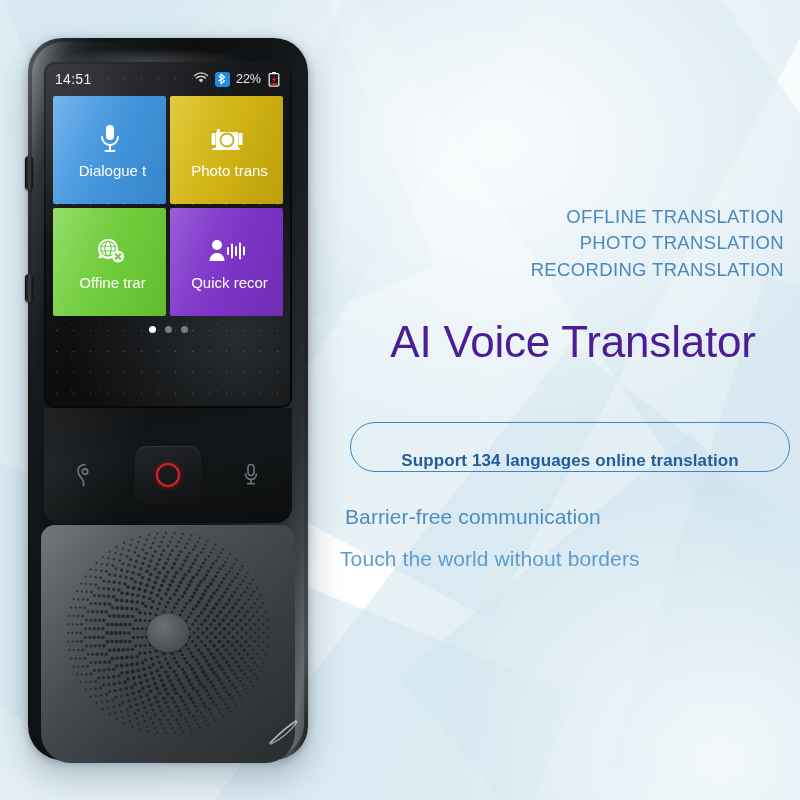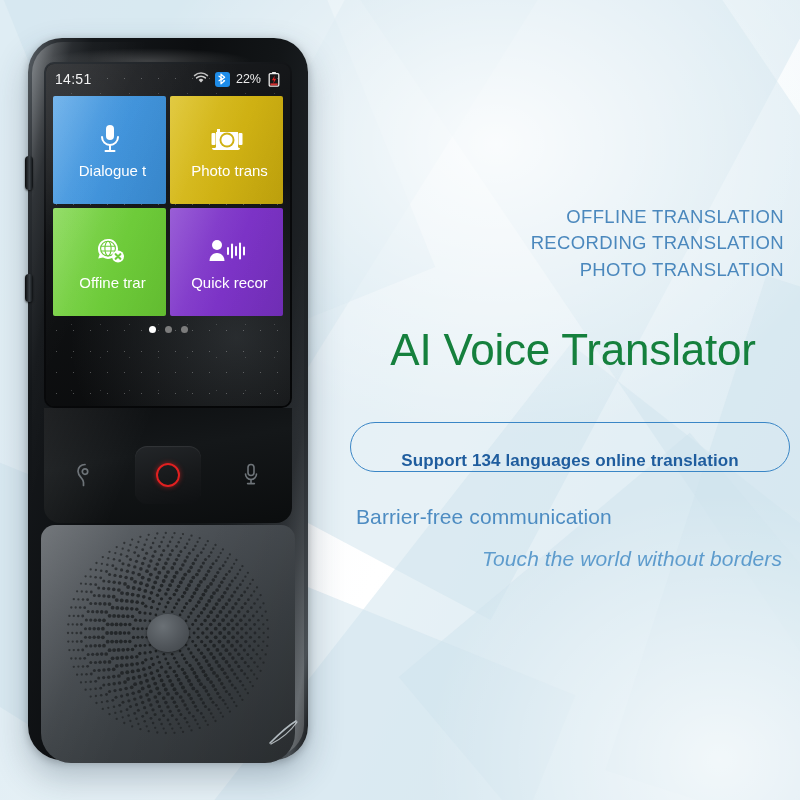--- a/index.html
+++ b/index.html
@@ -114,27 +114,27 @@
   .grille{position:absolute;left:50%;top:108px;transform:translate(-50%,-50%);width:214px;height:214px;}
   .spk-dome{position:absolute;left:50%;top:108px;transform:translate(-50%,-50%);width:42px;height:38px;border-radius:50%;
     background:radial-gradient(circle at 38% 32%, #6a7075, #4e5358 60%, #3e4347);
     box-shadow:0 1px 3px rgba(0,0,0,.45);}
   .lanyard{position:absolute;right:6px;bottom:14px;width:36px;height:30px;}
 
   
   .copy{position:absolute;left:340px;top:0;width:460px;height:769px;}
   .feature-list{position:absolute;right:16px;top:204px;text-align:right;color:#4b88bd;
     font-size:18.5px;line-height:1.42;letter-spacing:.35px;}
-  .headline{position:absolute;left:6px;right:0;top:328px;text-align:center;color:#15803d;
+  .headline{position:absolute;left:6px;right:0;top:320px;text-align:center;color:#4c1d95;
     font-size:44px;line-height:1;letter-spacing:-.2px;}
   .pill{position:absolute;left:10px;top:422px;width:438px;height:48px;border:1.6px solid #3a86c6;
     border-radius:26px;display:flex;align-items:flex-end;justify-content:center;}
   .pill span{color:#1f5d9e;font-size:17px;font-weight:bold;letter-spacing:.1px;}
-  .tag1{position:absolute;left:16px;top:505px;color:#4d8cc2;font-size:21px;letter-spacing:.1px;}
-  .tag2{position:absolute;left:0;right:18px;top:547px;text-align:right;color:#5e9ccd;font-size:21px;letter-spacing:.1px;font-style:italic;}
+  .tag1{position:absolute;left:5px;top:505px;color:#4d8cc2;font-size:21px;letter-spacing:.1px;}
+  .tag2{position:absolute;left:0;right:10px;top:547px;color:#5e9ccd;font-size:21px;letter-spacing:.1px;}
 </style>
 </head>
 <body>
 
 <div id="bg">
   <div class="base"></div>
   <div class="facet f1"></div>
   <div class="facet f2"></div>
   <div class="facet f3"></div>
   <div class="facet f4"></div>
@@ -1165,22 +1165,22 @@
 
   <svg class="lanyard" viewBox="0 0 36 30">
     <path d="M4 27C11 20 20 11 30 5" stroke="#c9d2d8" stroke-width="1.6" fill="none" stroke-linecap="round" opacity=".85"></path>
     <path d="M5 28C13 24 24 16 31 6" stroke="#e6edf1" stroke-width="1.3" fill="none" stroke-linecap="round" opacity=".7"></path>
   </svg>
 </div>
 
 <div class="copy">
   <div class="feature-list">
     <div>OFFLINE TRANSLATION</div>
+    <div>PHOTO TRANSLATION</div>
     <div>RECORDING TRANSLATION</div>
-    <div>PHOTO TRANSLATION</div>
   </div>
 
   <div class="headline">AI Voice Translator</div>
 
   <div class="pill">
     <span>Support 134 languages online translation</span>
   </div>
 
   <div class="tag1">Barrier-free communication</div>
   <div class="tag2">Touch the world without borders</div>

